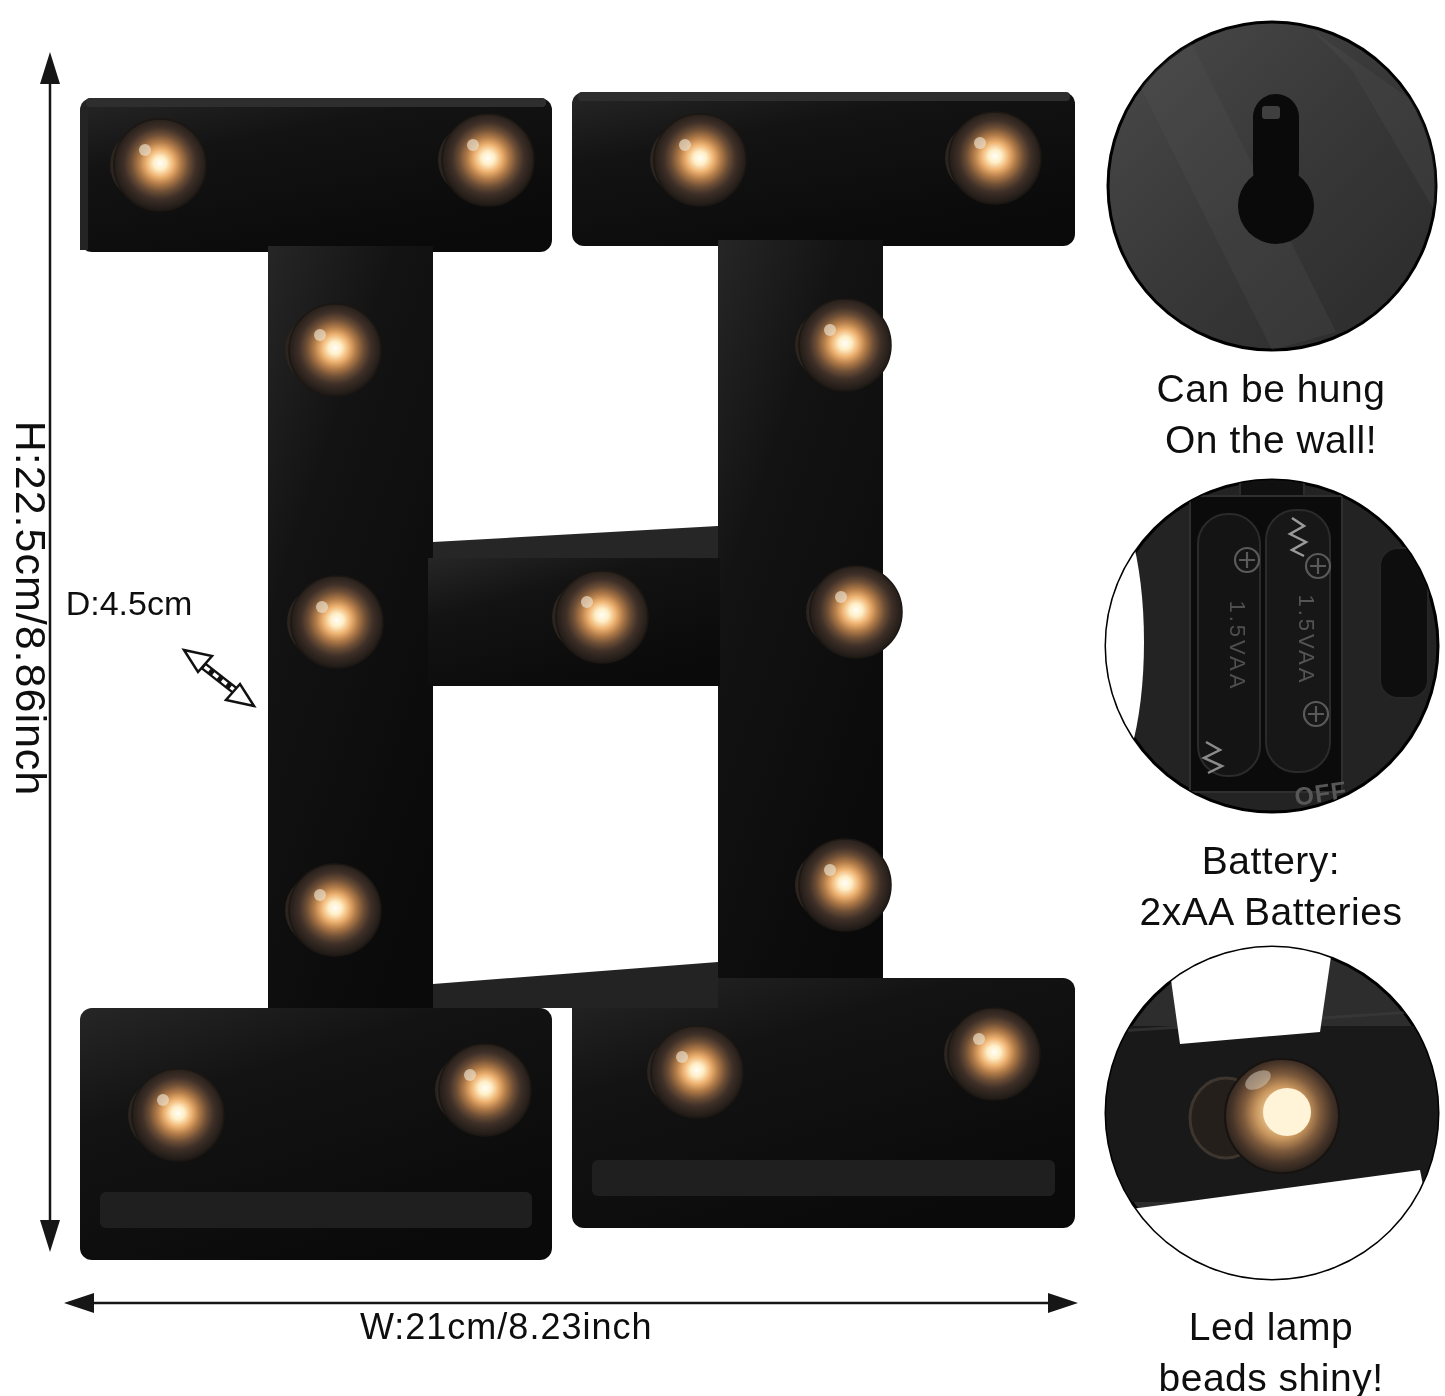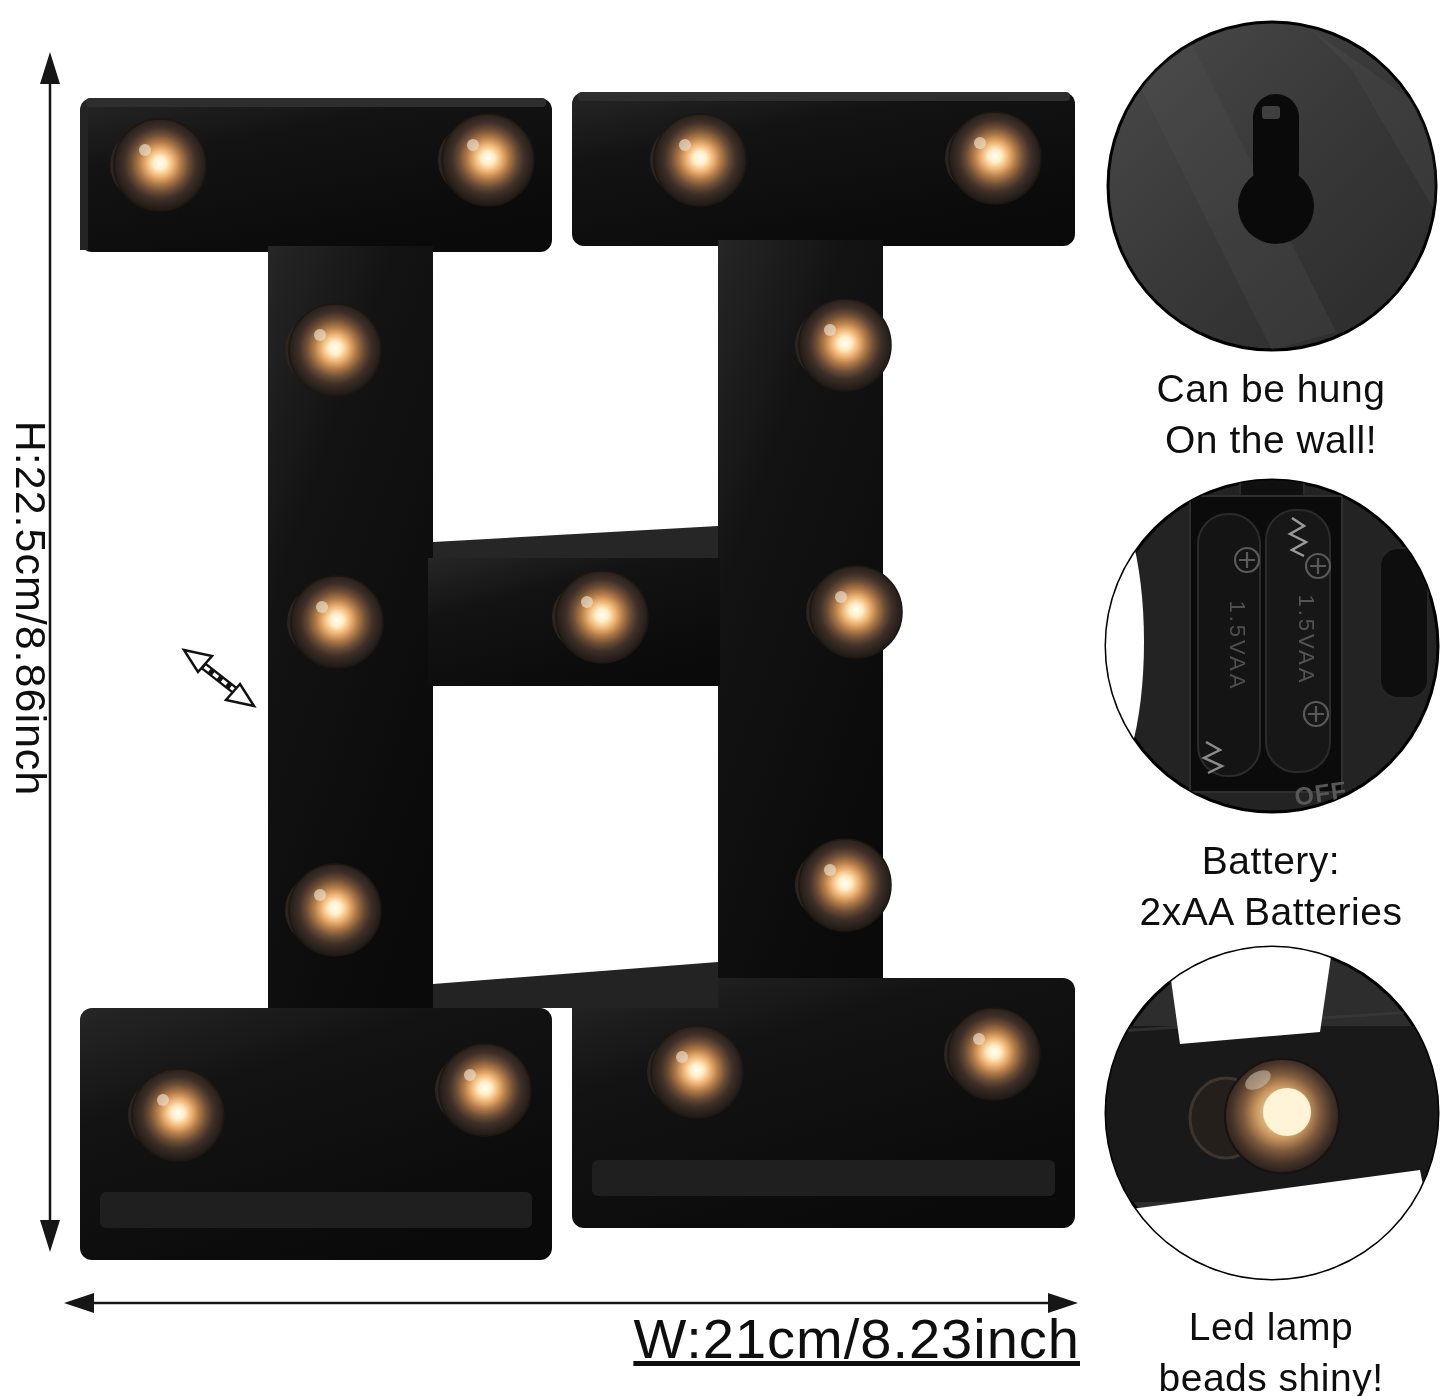--- a/index.html
+++ b/index.html
@@ -3,21 +3,21 @@
 <meta charset="utf-8">
 <style>
   html,body{margin:0;padding:0;background:#ffffff;}
   #scene{position:relative;width:1445px;height:1396px;background:#ffffff;overflow:hidden;
          font-family:"Liberation Sans","DejaVu Sans",sans-serif;color:#0e0e0e;}
   #scene svg{position:absolute;left:0;top:0;}
   .overlay{position:absolute;}
   #height-label{left:-198px;top:584px;width:456px;text-align:center;font-size:43px;
     letter-spacing:1px;transform:rotate(90deg);white-space:nowrap;}
   #depth-label{left:36px;top:582px;width:186px;text-align:center;font-size:34px;line-height:1.28;}
-  #width-label{left:360px;top:1306px;width:720px;text-align:right;font-size:56px;letter-spacing:1px;text-decoration:underline;}
+  #width-label{left:360px;top:1306px;width:720px;text-align:left;font-size:36px;letter-spacing:1px;}
   .callout-caption{left:1085px;width:372px;text-align:center;font-size:39px;line-height:1.3;
     letter-spacing:0.5px;}
   #caption-hang{top:364px;}
   #caption-battery{top:836px;}
   #caption-led{top:1302px;}
   .cap-line{display:block;}
 </style>
 </head>
 <body>
 
@@ -232,20 +232,21 @@
       <circle cx="1282" cy="1116" r="57" fill="url(#bigGlass)" stroke="#171310" stroke-width="2"></circle>
       <circle cx="1287" cy="1112" r="24" fill="#fff3d8"></circle>
       <ellipse cx="1258" cy="1080" rx="14" ry="8" transform="rotate(-30 1258 1080)" fill="#cfc4b4" opacity="0.55"></ellipse>
     </g>
   </g>
 </svg>
 
 <div class="overlay" id="height-label">H:22.5cm/8.86inch</div>
 
 <div class="overlay" id="depth-label">
+  <span class="cap-line">D:4.5cm</span>
 </div>
 
 <div class="overlay" id="width-label">W:21cm/8.23inch</div>
 
 <div class="overlay callout-caption" id="caption-hang">
   <span class="cap-line">Can be hung</span>
   <span class="cap-line">On the wall!</span>
 </div>
 
 <div class="overlay callout-caption" id="caption-battery">

